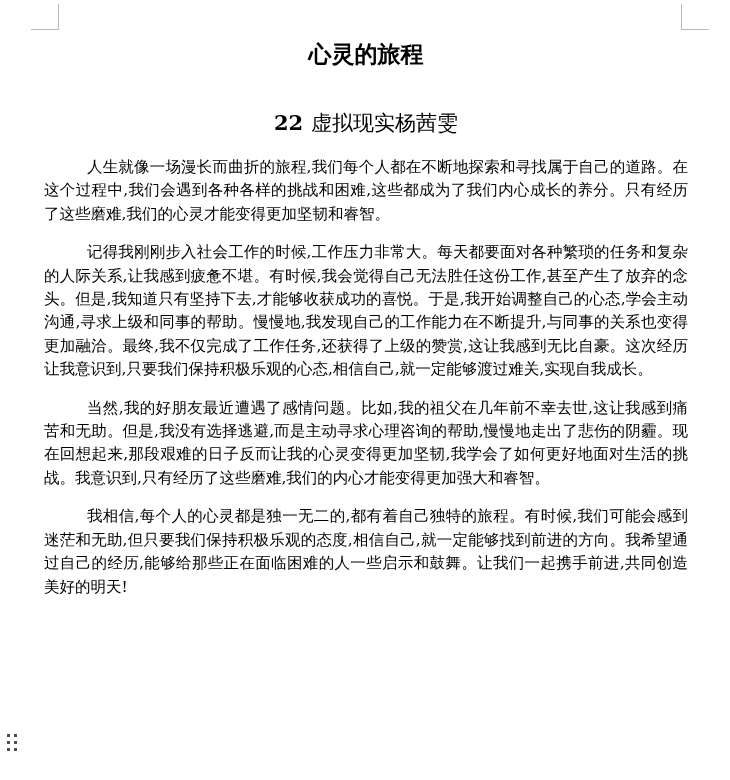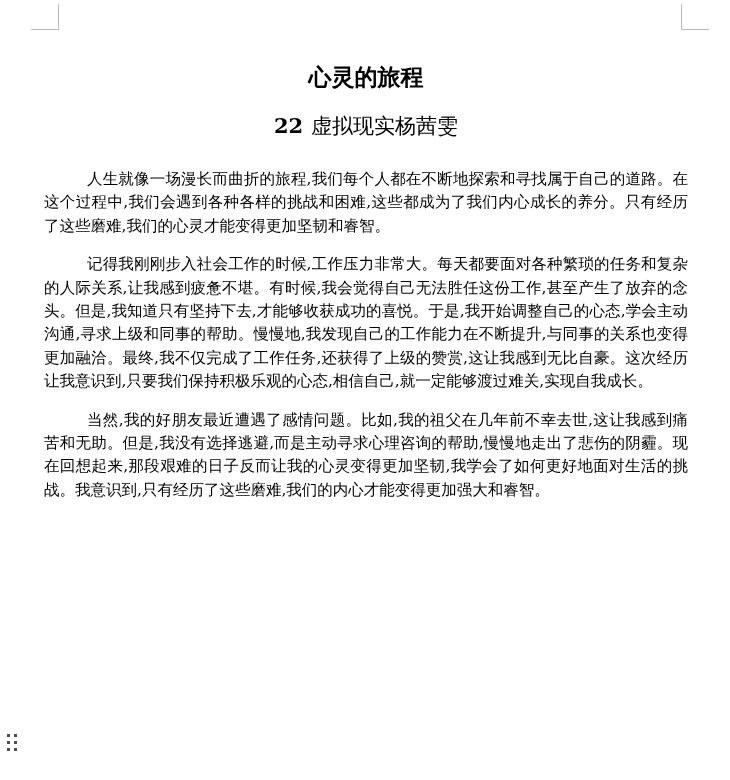--- a/index.html
+++ b/index.html
@@ -16,49 +16,49 @@
   
   .crop { position: absolute; background: #b9b9b9; }
   .crop.tl-v { left: 58px;  top: 4px;  width: 1px;  height: 26px; }
   .crop.tl-h { left: 31px;  top: 29px; width: 28px; height: 1px; }
   .crop.tr-v { left: 681px; top: 4px;  width: 1px;  height: 26px; }
   .crop.tr-h { left: 681px; top: 29px; width: 28px; height: 1px; }
 
   .content {
     position: absolute;
     left: 44px;
-    top: 39px;
+    top: 16px;
     width: 644px;
   }
 
   h1.doc-title {
     margin: 24px 0 0 0;
     text-align: center;
     font-family: "Liberation Sans", "DejaVu Sans", sans-serif;
     font-weight: 700;
     font-size: 23px;
     line-height: 28px;
     color: #000000;
   }
 
   h2.doc-heading {
-    margin: 17px 0 0 0;
+    margin: 40px 0 0 0;
     text-align: center;
     font-family: "DejaVu Serif", serif;
     font-weight: 400;
     font-size: 21px;
-    line-height: 36px;
+    line-height: 30px;
     color: #000000;
   }
   h2.doc-heading .num {
     font-weight: 700;
     margin-right: 0.38em;
   }
 
-  .body-text { margin-top: 24px; }
+  .body-text { margin-top: 18px; }
 
   .body-text p {
     margin: 0 0 15px 0;
     font-size: 15.5px;
     line-height: 23.4px;
     text-align: justify;
     text-indent: 43px;
     word-break: break-all;
     color: #000000;
   }
@@ -96,20 +96,21 @@
   <h1 class="doc-title">心灵的旅程</h1>
 
   <h2 class="doc-heading">
     <span class="num">22</span><span>虚拟现实杨茜雯</span>
   </h2>
 
   <div class="body-text">
     <p>人生就像一场漫长而曲折的旅程,我们每个人都在不断地探索和寻找属于自己的道路。在这个过程中,我们会遇到各种各样的挑战和困难,这些都成为了我们内心成长的养分。只有经历了这些磨难,我们的心灵才能变得更加坚韧和睿智。</p>
     <p>记得我刚刚步入社会工作的时候,工作压力非常大。每天都要面对各种繁琐的任务和复杂的人际关系,让我感到疲惫不堪。有时候,我会觉得自己无法胜任这份工作,甚至产生了放弃的念头。但是,我知道只有坚持下去,才能够收获成功的喜悦。于是,我开始调整自己的心态,学会主动沟通,寻求上级和同事的帮助。慢慢地,我发现自己的工作能力在不断提升,与同事的关系也变得更加融洽。最终,我不仅完成了工作任务,还获得了上级的赞赏,这让我感到无比自豪。这次经历让我意识到,只要我们保持积极乐观的心态,相信自己,就一定能够渡过难关,实现自我成长。</p>
     <p>当然,我的好朋友最近遭遇了感情问题。比如,我的祖父在几年前不幸去世,这让我感到痛苦和无助。但是,我没有选择逃避,而是主动寻求心理咨询的帮助,慢慢地走出了悲伤的阴霾。现在回想起来,那段艰难的日子反而让我的心灵变得更加坚韧,我学会了如何更好地面对生活的挑战。我意识到,只有经历了这些磨难,我们的内心才能变得更加强大和睿智。</p>
+    <p>我相信,每个人的心灵都是独一无二的,都有着自己独特的旅程。有时候,我们可能会感到迷茫和无助,但只要我们保持积极乐观的态度,相信自己,就一定能够找到前进的方向。我希望通过自己的经历,能够给那些正在面临困难的人一些启示和鼓舞。让我们一起携手前进,共同创造美好的明天!</p>
   </div>
 
 </div>
 
 <div class="drag-handle">
   <i></i>
   <i></i>
   <i></i>
   <i></i>
   <i></i>

